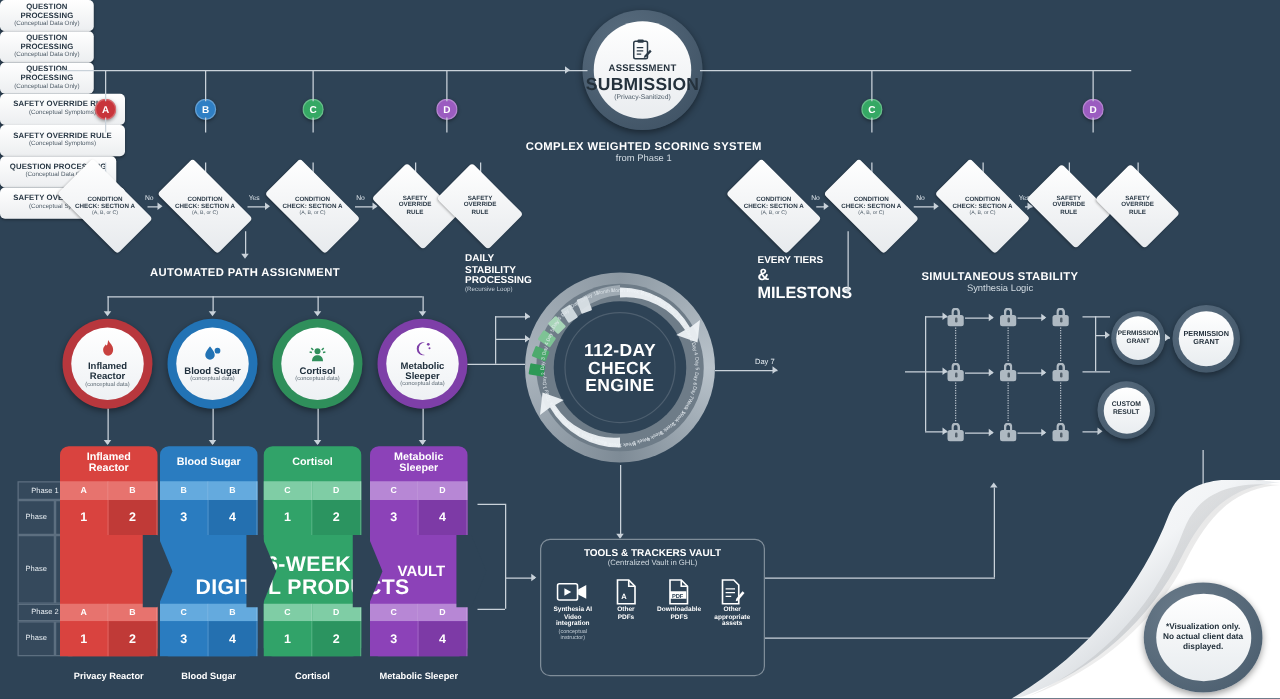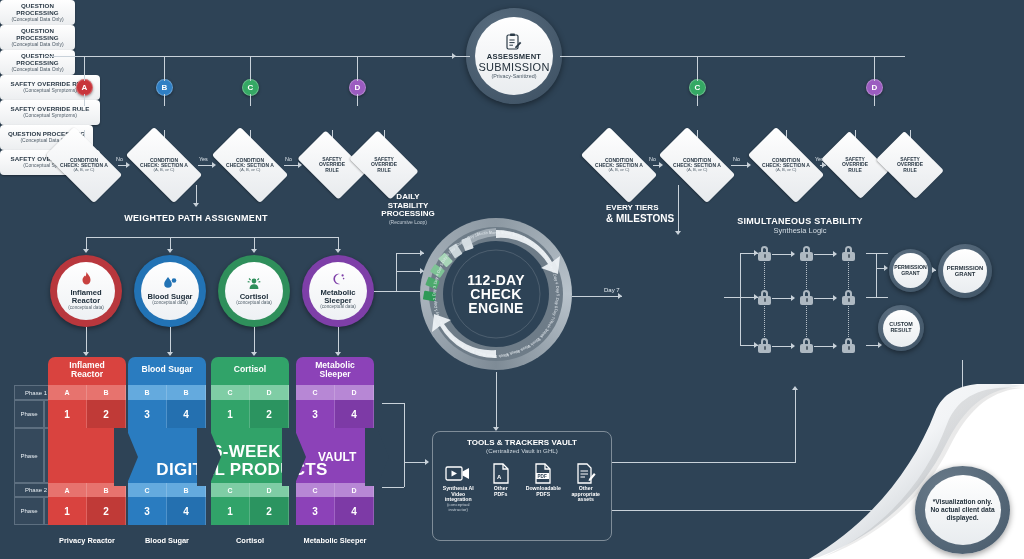--- a/index.html
+++ b/index.html
@@ -165,29 +165,33 @@
     <div class="inner" style="width:78px;height:78px;">
       <svg width="16" height="18" viewBox="0 0 16 18" style="margin-bottom:1px;">
         <rect x="1" y="2" width="11" height="14" rx="1.4" fill="none" stroke="#2b3a47" stroke-width="1.2"></rect>
         <rect x="4" y="0.5" width="5" height="2.6" rx="0.8" fill="#2b3a47"></rect>
         <line x1="3.4" y1="7" x2="8.6" y2="7" stroke="#2b3a47" stroke-width="1"></line>
         <line x1="3.4" y1="9.6" x2="8.6" y2="9.6" stroke="#2b3a47" stroke-width="1"></line>
         <line x1="3.4" y1="12.2" x2="7" y2="12.2" stroke="#2b3a47" stroke-width="1"></line>
         <path d="M9.5 13.5 L14 8.8 L15.3 10.1 L10.8 14.8 L9 15.3 Z" fill="#2b3a47"></path>
       </svg>
       <div style="font-size:7.6px;font-weight:bold;letter-spacing:.2px;">ASSESSMENT</div>
-      <div style="font-size:11px;font-weight:normal;letter-spacing:.2px;">SUBMISSION</div>
+      <div style="font-size:14px;font-weight:bold;letter-spacing:.2px;">SUBMISSION</div>
       <div style="font-size:5.4px;color:#4b5a66;">(Privacy-Sanitized)</div>
     </div>
   </div>
 
   <div class="line lineh" style="left:45px;top:56px;width:425px;"></div>
   <div class="line lineh" style="left:560px;top:56px;width:345px;"></div>
   <div class="arrowrt" style="left:452px;top:53px;border-left-color:#c9d2da;"></div>
 
+  <div class="secttitle" style="left:405px;top:112px;width:220px;">
+    <div class="st1">COMPLEX WEIGHTED SCORING SYSTEM</div>
+    <div class="st2">from Phase 1</div>
+  </div>
 
   <div class="badge" style="left:76px;top:79px;background:#c8353b;">
     <span>A</span>
     </div>
   <div class="badge" style="left:156px;top:79px;background:#2f7fc4;">
     <span>B</span>
     </div>
   <div class="badge" style="left:242px;top:79px;background:#35a864;">
     <span>C</span>
     </div>
@@ -362,21 +366,21 @@
   <div class="line lineh" style="left:731px;top:165px;width:18px;"></div>
   <div class="arrowrt" style="left:747px;top:162px;"></div>
   <div class="lbl" style="left:733px;top:156px;">No</div>
   <div class="line lineh" style="left:820px;top:165px;width:6px;"></div>
   <div class="arrowrt" style="left:822px;top:162px;"></div>
   <div class="lbl" style="left:815px;top:156px;">Yes</div>
 
   <div class="line linev" style="left:196px;top:185px;height:20px;"></div>
   <div class="arrowdn" style="left:193px;top:203px;"></div>
   <div class="secttitle" style="left:96px;top:213px;width:200px;">
-    <div class="st1">WEIGHTED PATH ASSIGNMENT</div>
+    <div class="st1">AUTOMATED PATH ASSIGNMENT</div>
   </div>
   <div class="line lineh" style="left:86px;top:237px;width:252px;"></div>
   <div class="line linev" style="left:86px;top:237px;height:14px;"></div>
   <div class="line linev" style="left:170px;top:237px;height:14px;"></div>
   <div class="line linev" style="left:254px;top:237px;height:14px;"></div>
   <div class="line linev" style="left:338px;top:237px;height:14px;"></div>
   <div class="arrowdn" style="left:83px;top:249px;"></div>
   <div class="arrowdn" style="left:167px;top:249px;"></div>
   <div class="arrowdn" style="left:251px;top:249px;"></div>
   <div class="arrowdn" style="left:335px;top:249px;"></div>
@@ -445,21 +449,21 @@
   <div class="line linev" style="left:338px;top:327px;height:28px;"></div>
   <div class="arrowdn" style="left:335px;top:352px;"></div>
 
   <div class="line lineh" style="left:374px;top:291px;width:46px;"></div>
   <div class="line linev" style="left:396px;top:253px;height:38px;"></div>
   <div class="line lineh" style="left:396px;top:253px;width:28px;"></div>
   <div class="arrowrt" style="left:420px;top:250px;"></div>
   <div class="line lineh" style="left:396px;top:271px;width:28px;"></div>
   <div class="arrowrt" style="left:420px;top:268px;"></div>
 
-  <div class="abs" style="left:372px;top:193px;width:72px;text-align:center;color:#fff;">
+  <div class="abs" style="left:372px;top:203px;width:72px;color:#fff;">
     <div style="font-size:8px;font-weight:bold;line-height:1.08;">DAILY</div>
     <div style="font-size:8px;font-weight:bold;line-height:1.08;">STABILITY</div>
     <div style="font-size:8px;font-weight:bold;line-height:1.08;">PROCESSING</div>
     <div style="font-size:5px;color:#c4ced7;">(Recursive Loop)</div>
   </div>
 
   <div id="engine">
     <div class="eng-outer"></div>
     <div class="eng-mid"></div>
     <div class="eng-in2"></div>
@@ -521,21 +525,21 @@
   </div>
   <div class="lbl" style="left:604px;top:287px;font-size:6px;color:#e6edf2;">Day 7</div>
   <div class="line lineh" style="left:572px;top:296px;width:50px;"></div>
   <div class="arrowrt" style="left:618px;top:293px;"></div>
 
   <div class="line linev" style="left:496px;top:372px;height:58px;"></div>
   <div class="arrowdn" style="left:493px;top:427px;"></div>
 
   <div class="abs" style="left:606px;top:204px;width:84px;color:#fff;">
     <div style="font-size:8px;font-weight:bold;line-height:1.1;">EVERY TIERS</div>
-    <div style="font-size:10px;font-weight:bold;line-height:1.1;">&amp; MILESTONS</div>
+    <div style="font-size:13px;font-weight:bold;line-height:1.1;">&amp; MILESTONS</div>
   </div>
   <div class="line linev" style="left:678px;top:185px;height:48px;"></div>
   <div class="arrowdn" style="left:675px;top:231px;"></div>
 
 
   <div class="secttitle" style="left:700px;top:216px;width:200px;">
     <div class="st1">SIMULTANEOUS STABILITY</div>
     <div class="st2">Synthesia Logic</div>
   </div>
 

